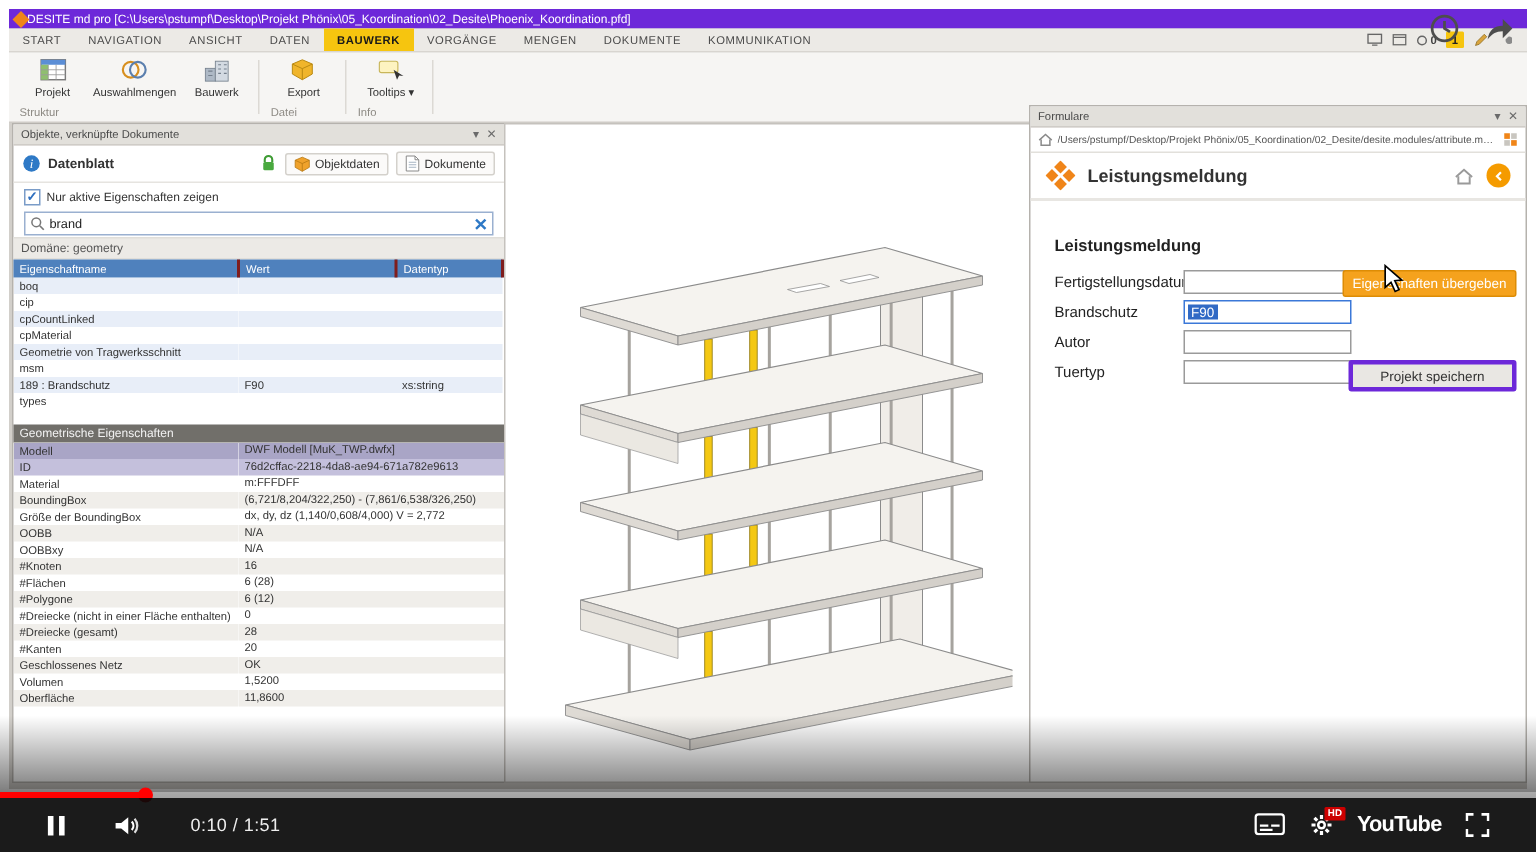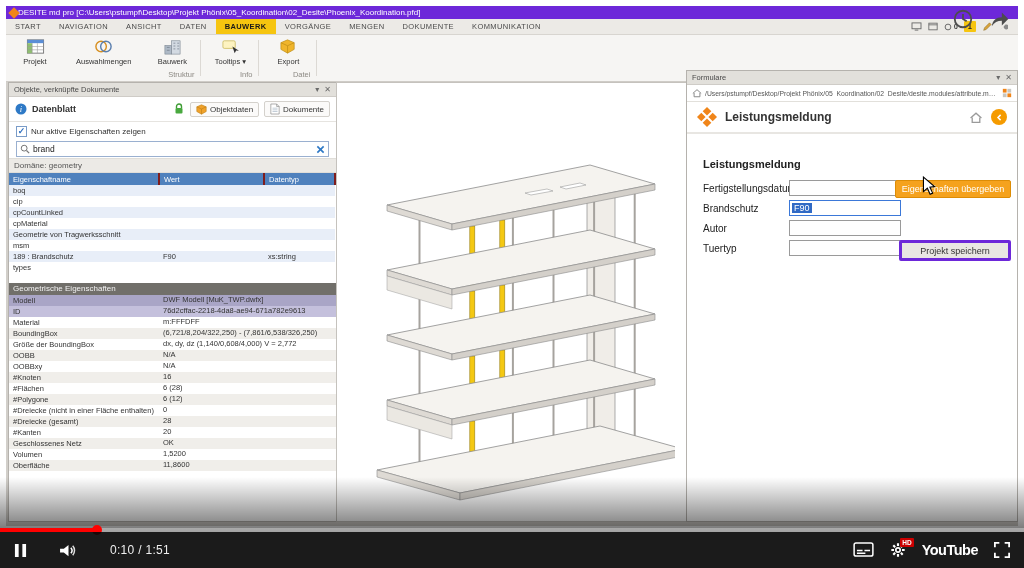--- a/index.html
+++ b/index.html
@@ -15,25 +15,25 @@
   .tab{font-size:7.5px;line-height:15px;padding:0 9px;color:#4a4a4a;letter-spacing:.4px;cursor:default}
   .tab.active{background:#f6c50f;color:#191919;font-weight:bold}
   .tabicons{margin-left:auto;display:flex;align-items:center;gap:6px;padding-right:10px;font-size:8px;color:#555}
   .tabicons svg{display:block}
   .cnt{display:flex;align-items:center;gap:2px;font-size:7.5px;color:#444}
   .ybadge{background:#f6c50f;color:#222;font-size:7.5px;font-weight:bold;padding:0 4px;line-height:11px;border-radius:1px}
   .toolbar{position:absolute;top:29px;left:0;right:0;height:46px;background:#f6f5f3;border-bottom:1px solid #cfccc7;
            display:flex;align-items:stretch}
   .tgroup{display:flex;flex-direction:column;padding:2px 7px 0;position:relative}
   .tgroup:after{content:"";position:absolute;right:0;top:5px;bottom:5px;width:1px;background:#dcd9d4}
-  .titems{display:flex;gap:19px;flex:1}
+  .titems{display:flex;gap:5px;flex:1}
   .titem{min-width:44px;display:flex;flex-direction:column;align-items:center;justify-content:flex-start;cursor:default}
   .ticon svg{width:19px;height:19px;display:block}
   .tlabel{font-size:7.5px;color:#333;margin-top:1px;white-space:nowrap}
-  .glabel{text-align:right;font-size:7.5px;color:#8d8a84;padding:1px 0 2px}
+  .glabel{text-align:left;font-size:7.5px;color:#8d8a84;padding:1px 0 2px}
   
   .panel{position:absolute;background:#fff;border:1px solid #b5b2ad;display:flex;flex-direction:column}
   .phead{height:13px;background:#e2e0db;border-bottom:1px solid #cfccc7;display:flex;align-items:center;
          font-size:7.5px;color:#4a4a4a;padding:0 5px;flex:0 0 auto}
   .picons{margin-left:auto;display:flex;gap:5px;color:#6a6a6a;font-size:8px;line-height:13px}
   
   .lp-toolbar{height:24px;display:flex;align-items:center;gap:5px;padding:0 6px;border-bottom:1px solid #e6e4e0;flex:0 0 auto}
   .lp-title{font-size:9px;font-weight:bold;color:#333}
   .lp-btn{display:flex;align-items:center;gap:3px;font-size:8px;color:#333;border:1px solid #d4d1cc;
           background:#fbfaf9;padding:1px 5px;border-radius:2px;cursor:default}
@@ -75,21 +75,21 @@
               border-radius:2px;color:#fff;font-size:9px;display:flex;align-items:center;justify-content:center;cursor:default}
   .btn-gray{position:absolute;top:106px;right:6px;width:106px;height:15px;background:#e9e7e3;border:3px solid #6d28d9;
             border-radius:2px;color:#333;font-size:9px;display:flex;align-items:center;justify-content:center;cursor:default}
   
   .shade{position:absolute;left:0;right:0;bottom:36px;height:55px;background:linear-gradient(to top,rgba(0,0,0,.55),rgba(0,0,0,0));pointer-events:none}
   .progress{position:absolute;left:0;right:0;bottom:36px;height:4px}
   .track{position:absolute;inset:0;background:rgba(255,255,255,.35)}
   .played{position:absolute;left:0;top:0;bottom:0;background:#ff0000}
   .knob{position:absolute;top:-3px;width:10px;height:10px;border-radius:50%;background:#ff0000}
   .controls{position:absolute;left:0;right:0;bottom:0;height:36px;background:rgba(8,8,8,.92);display:flex;align-items:center;
-            padding:0 14px;gap:32px;color:#fff}
+            padding:0 31px;gap:32px;color:#fff}
   .ctl{display:flex;align-items:center}
   .time{font-size:12px;color:#eee;letter-spacing:.3px}
   .cright{margin-left:auto;display:flex;align-items:flex-start;gap:16px}
   .gearwrap{position:relative}
   .hdbadge{position:absolute;top:-4px;right:-8px;background:#c00;color:#fff;font-size:6.5px;font-weight:bold;
            padding:0 2px;line-height:9px;border-radius:1px}
   .ytlogo{font-size:14.5px;font-weight:bold;color:#fff;letter-spacing:-.5px}
   .topicons{position:absolute;top:8px;right:12px;display:flex;gap:14px}
   .cursor{position:absolute;left:922px;top:176px;z-index:60}
 </style>
@@ -174,42 +174,42 @@
             <span class="tlabel">Bauwerk</span>
           </div>
         </div>
         <div class="glabel">Struktur</div>
       </div>
       <div class="tgroup">
         <div class="titems">
           <div class="titem">
             <span class="ticon">
               <svg viewBox="0 0 20 20">
-                <rect x="2" y="4" width="13" height="8" rx="1.5" fill="#fdf3c1" stroke="#c8b65a" stroke-width=".8"></rect>
-                <path d="M12 10l2.4 7 1.5-2.9 3 .3z" fill="#333"></path>
+                <path d="M9 3l7 3v7l-7 4-7-4V6z" fill="#f0b52b" stroke="#b98a12" stroke-width=".7"></path>
+                <path d="M2 6l7 3.2L16 6M9 9.2V17" fill="none" stroke="#b98a12" stroke-width=".7"></path>
               </svg>
             </span>
-            <span class="tlabel">Tooltips ▾</span>
+            <span class="tlabel">Export</span>
           </div>
         </div>
-        <div class="glabel">Info</div>
+        <div class="glabel">Datei</div>
       </div>
       <div class="tgroup">
         <div class="titems">
           <div class="titem">
             <span class="ticon">
               <svg viewBox="0 0 20 20">
-                <path d="M9 3l7 3v7l-7 4-7-4V6z" fill="#f0b52b" stroke="#b98a12" stroke-width=".7"></path>
-                <path d="M2 6l7 3.2L16 6M9 9.2V17" fill="none" stroke="#b98a12" stroke-width=".7"></path>
+                <rect x="2" y="4" width="13" height="8" rx="1.5" fill="#fdf3c1" stroke="#c8b65a" stroke-width=".8"></rect>
+                <path d="M12 10l2.4 7 1.5-2.9 3 .3z" fill="#333"></path>
               </svg>
             </span>
-            <span class="tlabel">Export</span>
+            <span class="tlabel">Tooltips ▾</span>
           </div>
         </div>
-        <div class="glabel">Datei</div>
+        <div class="glabel">Info</div>
       </div>
     </div>
 
   <div class="panel" style="left:2px;top:76px;width:327px;bottom:4px">
     <div class="phead">
       <span>Objekte, verknüpfte Dokumente</span>
       <span class="picons">
         <span>▾</span>
         <span>✕</span>
       </span>

